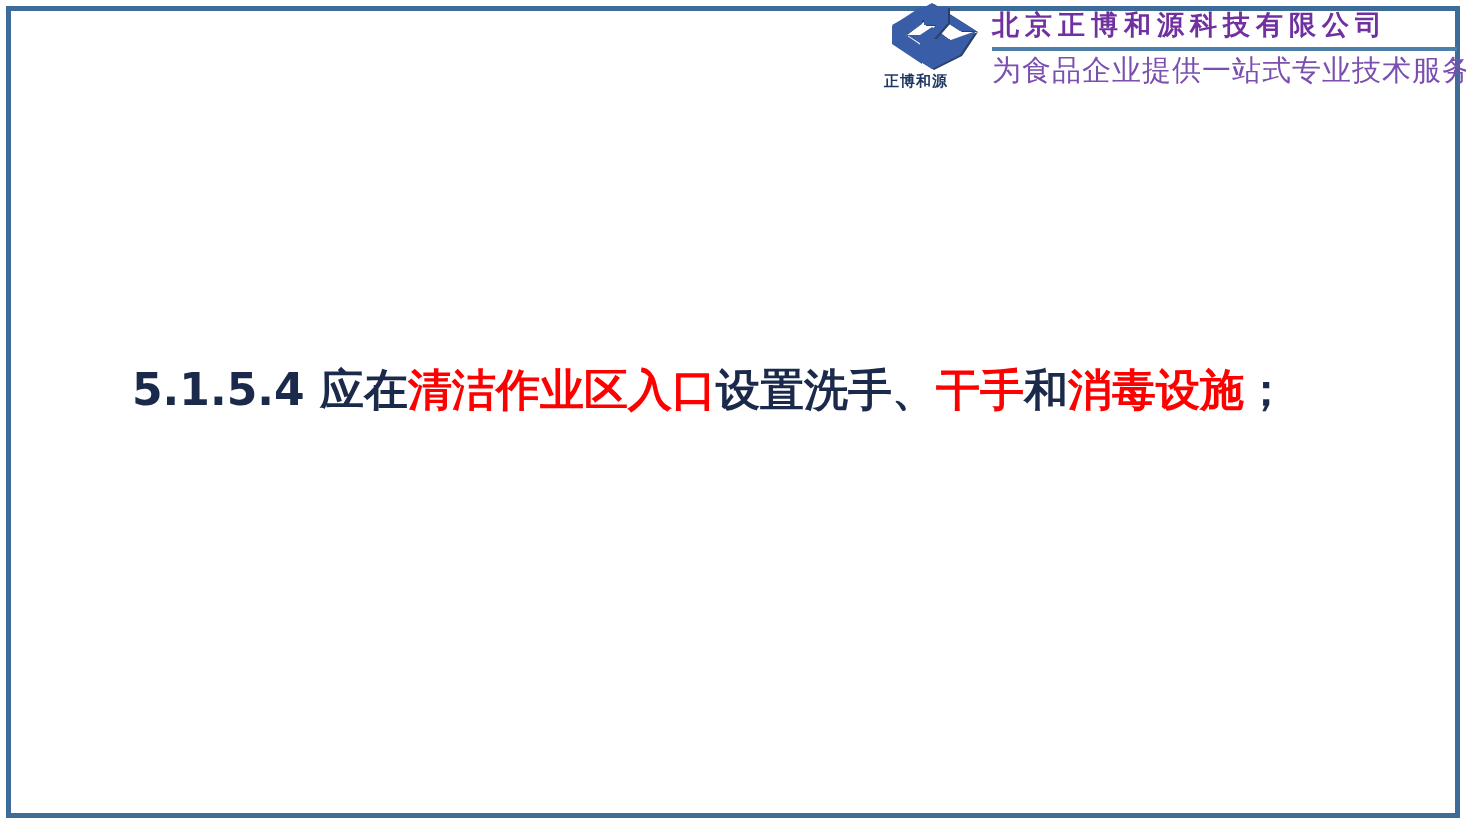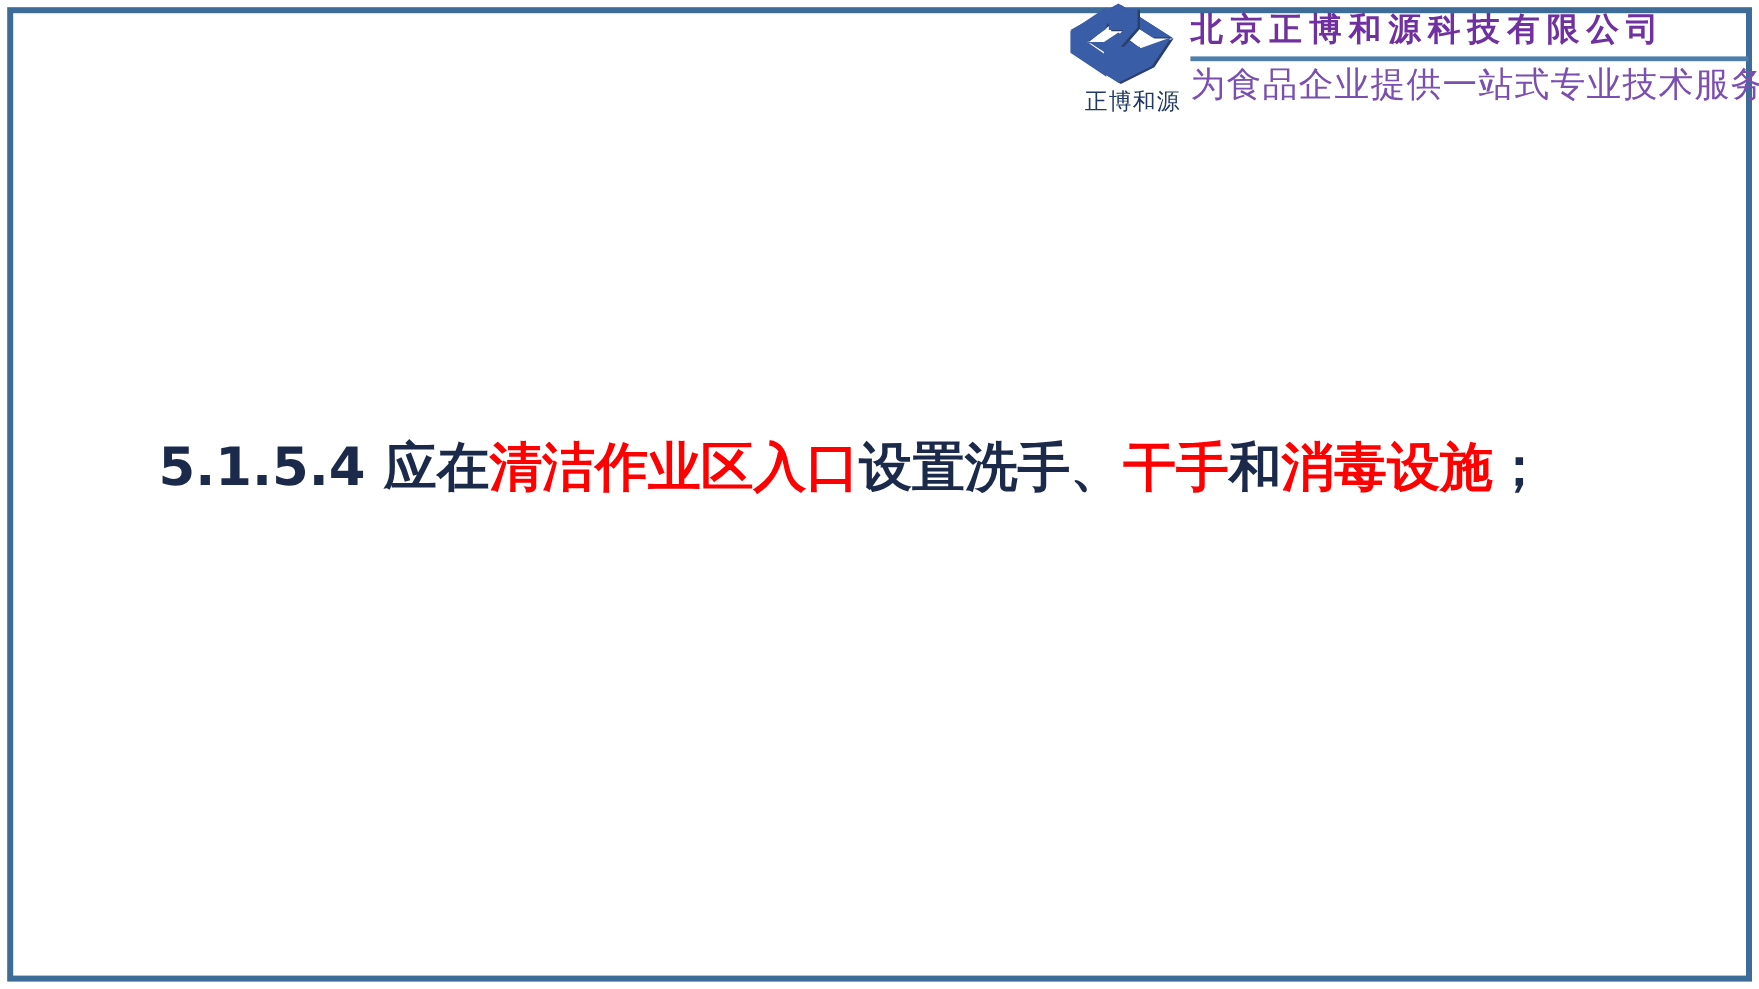--- a/index.html
+++ b/index.html
@@ -59,24 +59,24 @@
     left: 4px;
     top: 2px;
     width: 92px;
     height: 72px;
   }
   .logo-sub {
     position: absolute;
     left: 0px;
     top: 72px;
     width: 100px;
-    text-align: right;
+    text-align: left;
     font-family: "Liberation Serif", "DejaVu Serif", serif;
-    font-weight: normal;
-    font-size: 19px;
+    font-weight: bold;
+    font-size: 15px;
     letter-spacing: 1px;
     color: #1F3864;
     white-space: nowrap;
   }
 
   .letterhead-text {
     flex: 1 1 auto;
     padding-top: 8px;
     padding-left: 8px;
     box-sizing: border-box;

